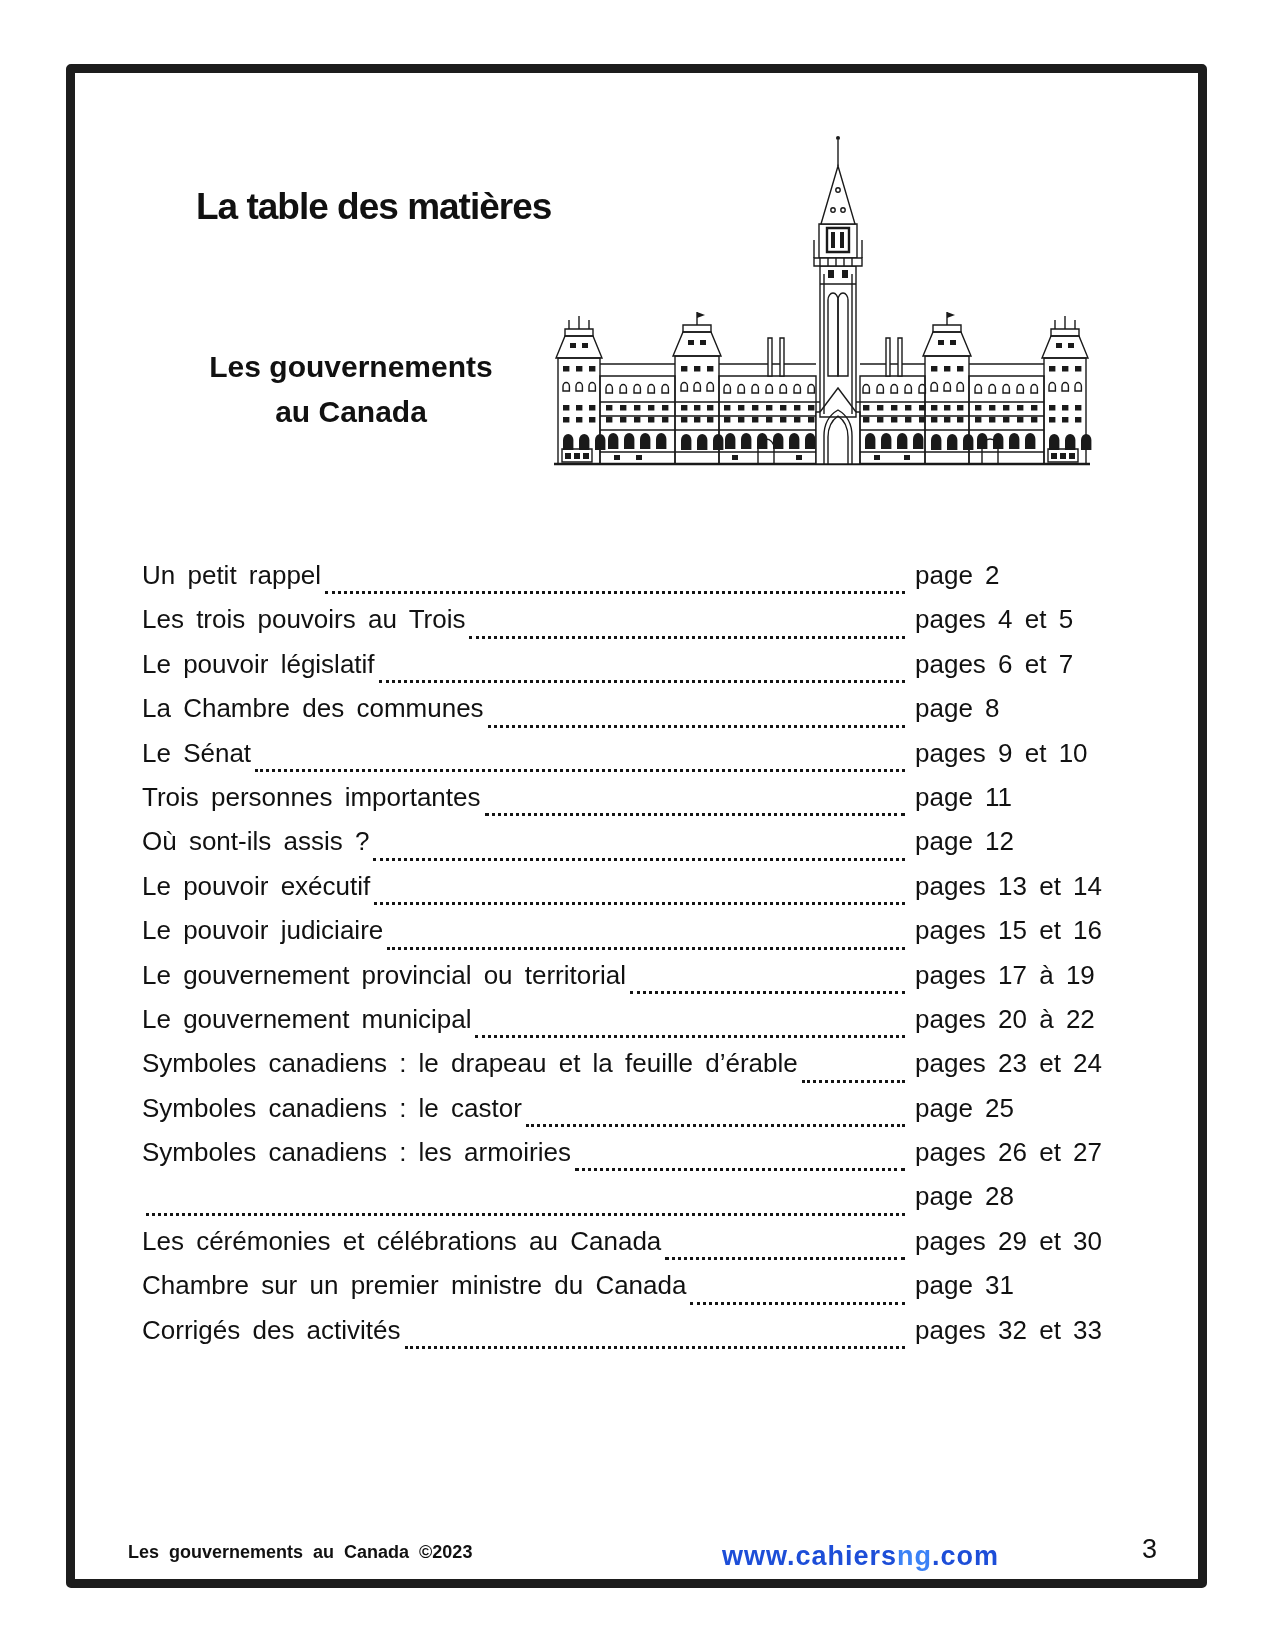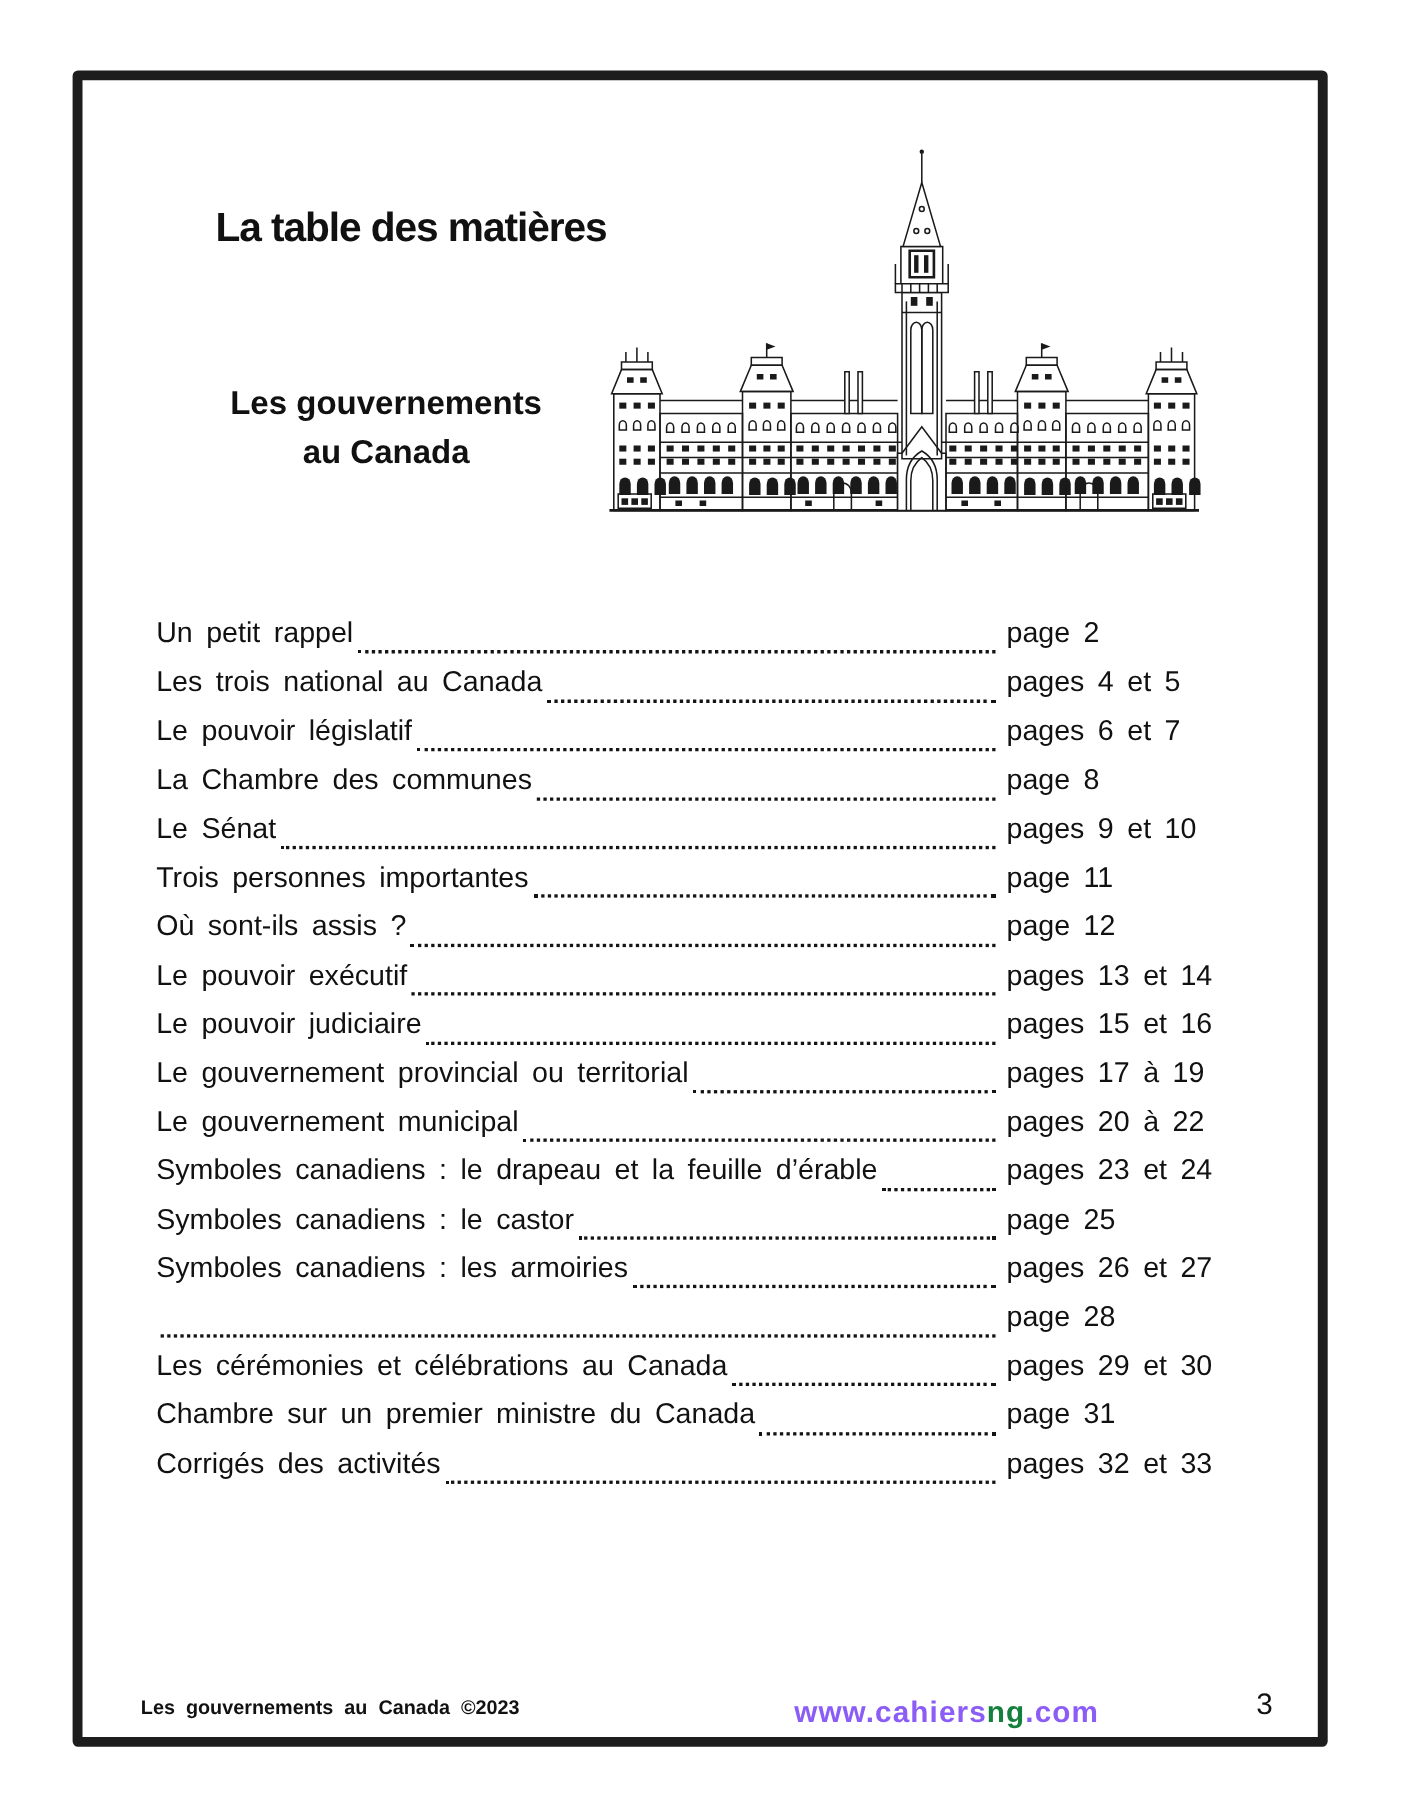--- a/index.html
+++ b/index.html
@@ -16,22 +16,22 @@
   .toc{position:absolute;left:142px;top:560px;width:985px;}
   .toc-row{display:flex;align-items:baseline;height:44.4px;font-size:26px;white-space:nowrap;justify-content:center;}
   .toc-label{word-spacing:5px;}
   .leader{flex:1 1 auto;border-bottom:3px dotted #141414;align-self:flex-end;
           margin:0 10px 10px 4px;min-width:12px;}
   .toc-page{flex:0 0 212px;word-spacing:5px;}
   .footer-copy{position:absolute;left:128px;top:1542px;font-size:18px;font-weight:700;
                word-spacing:5px;white-space:nowrap;}
   .footer-site{position:absolute;left:722px;top:1541px;font-size:27px;font-weight:700;
                letter-spacing:1px;white-space:nowrap;cursor:pointer;}
-  .site-blue{color:#8b5cf6;}
-  .site-black{color:#15803d;}
+  .site-blue{color:#1d4ed8;}
+  .site-black{color:#3b82f6;}
   .page-num{position:absolute;left:1142px;top:1534px;font-size:27px;}
   svg *{vector-effect:non-scaling-stroke;}
 </style>
 </head>
 <body>
 
 <div class="page">
   <div class="frame"></div>
 
   <div class="title">La table des matières</div>
@@ -256,21 +256,21 @@
 
   <div class="toc">
   <div class="toc-row">
     <span class="toc-label">Un petit rappel</span>
     <span class="leader"></span>
     <span class="toc-page">page 2</span>
   </div>
 
 
   <div class="toc-row">
-    <span class="toc-label">Les trois national au Canada</span>
+    <span class="toc-label">Les trois pouvoirs au Trois</span>
     <span class="leader"></span>
     <span class="toc-page">pages 4 et 5</span>
   </div>
 
   <div class="toc-row">
     <span class="toc-label">Le pouvoir législatif</span>
     <span class="leader"></span>
     <span class="toc-page">pages 6 et 7</span>
   </div>
 

